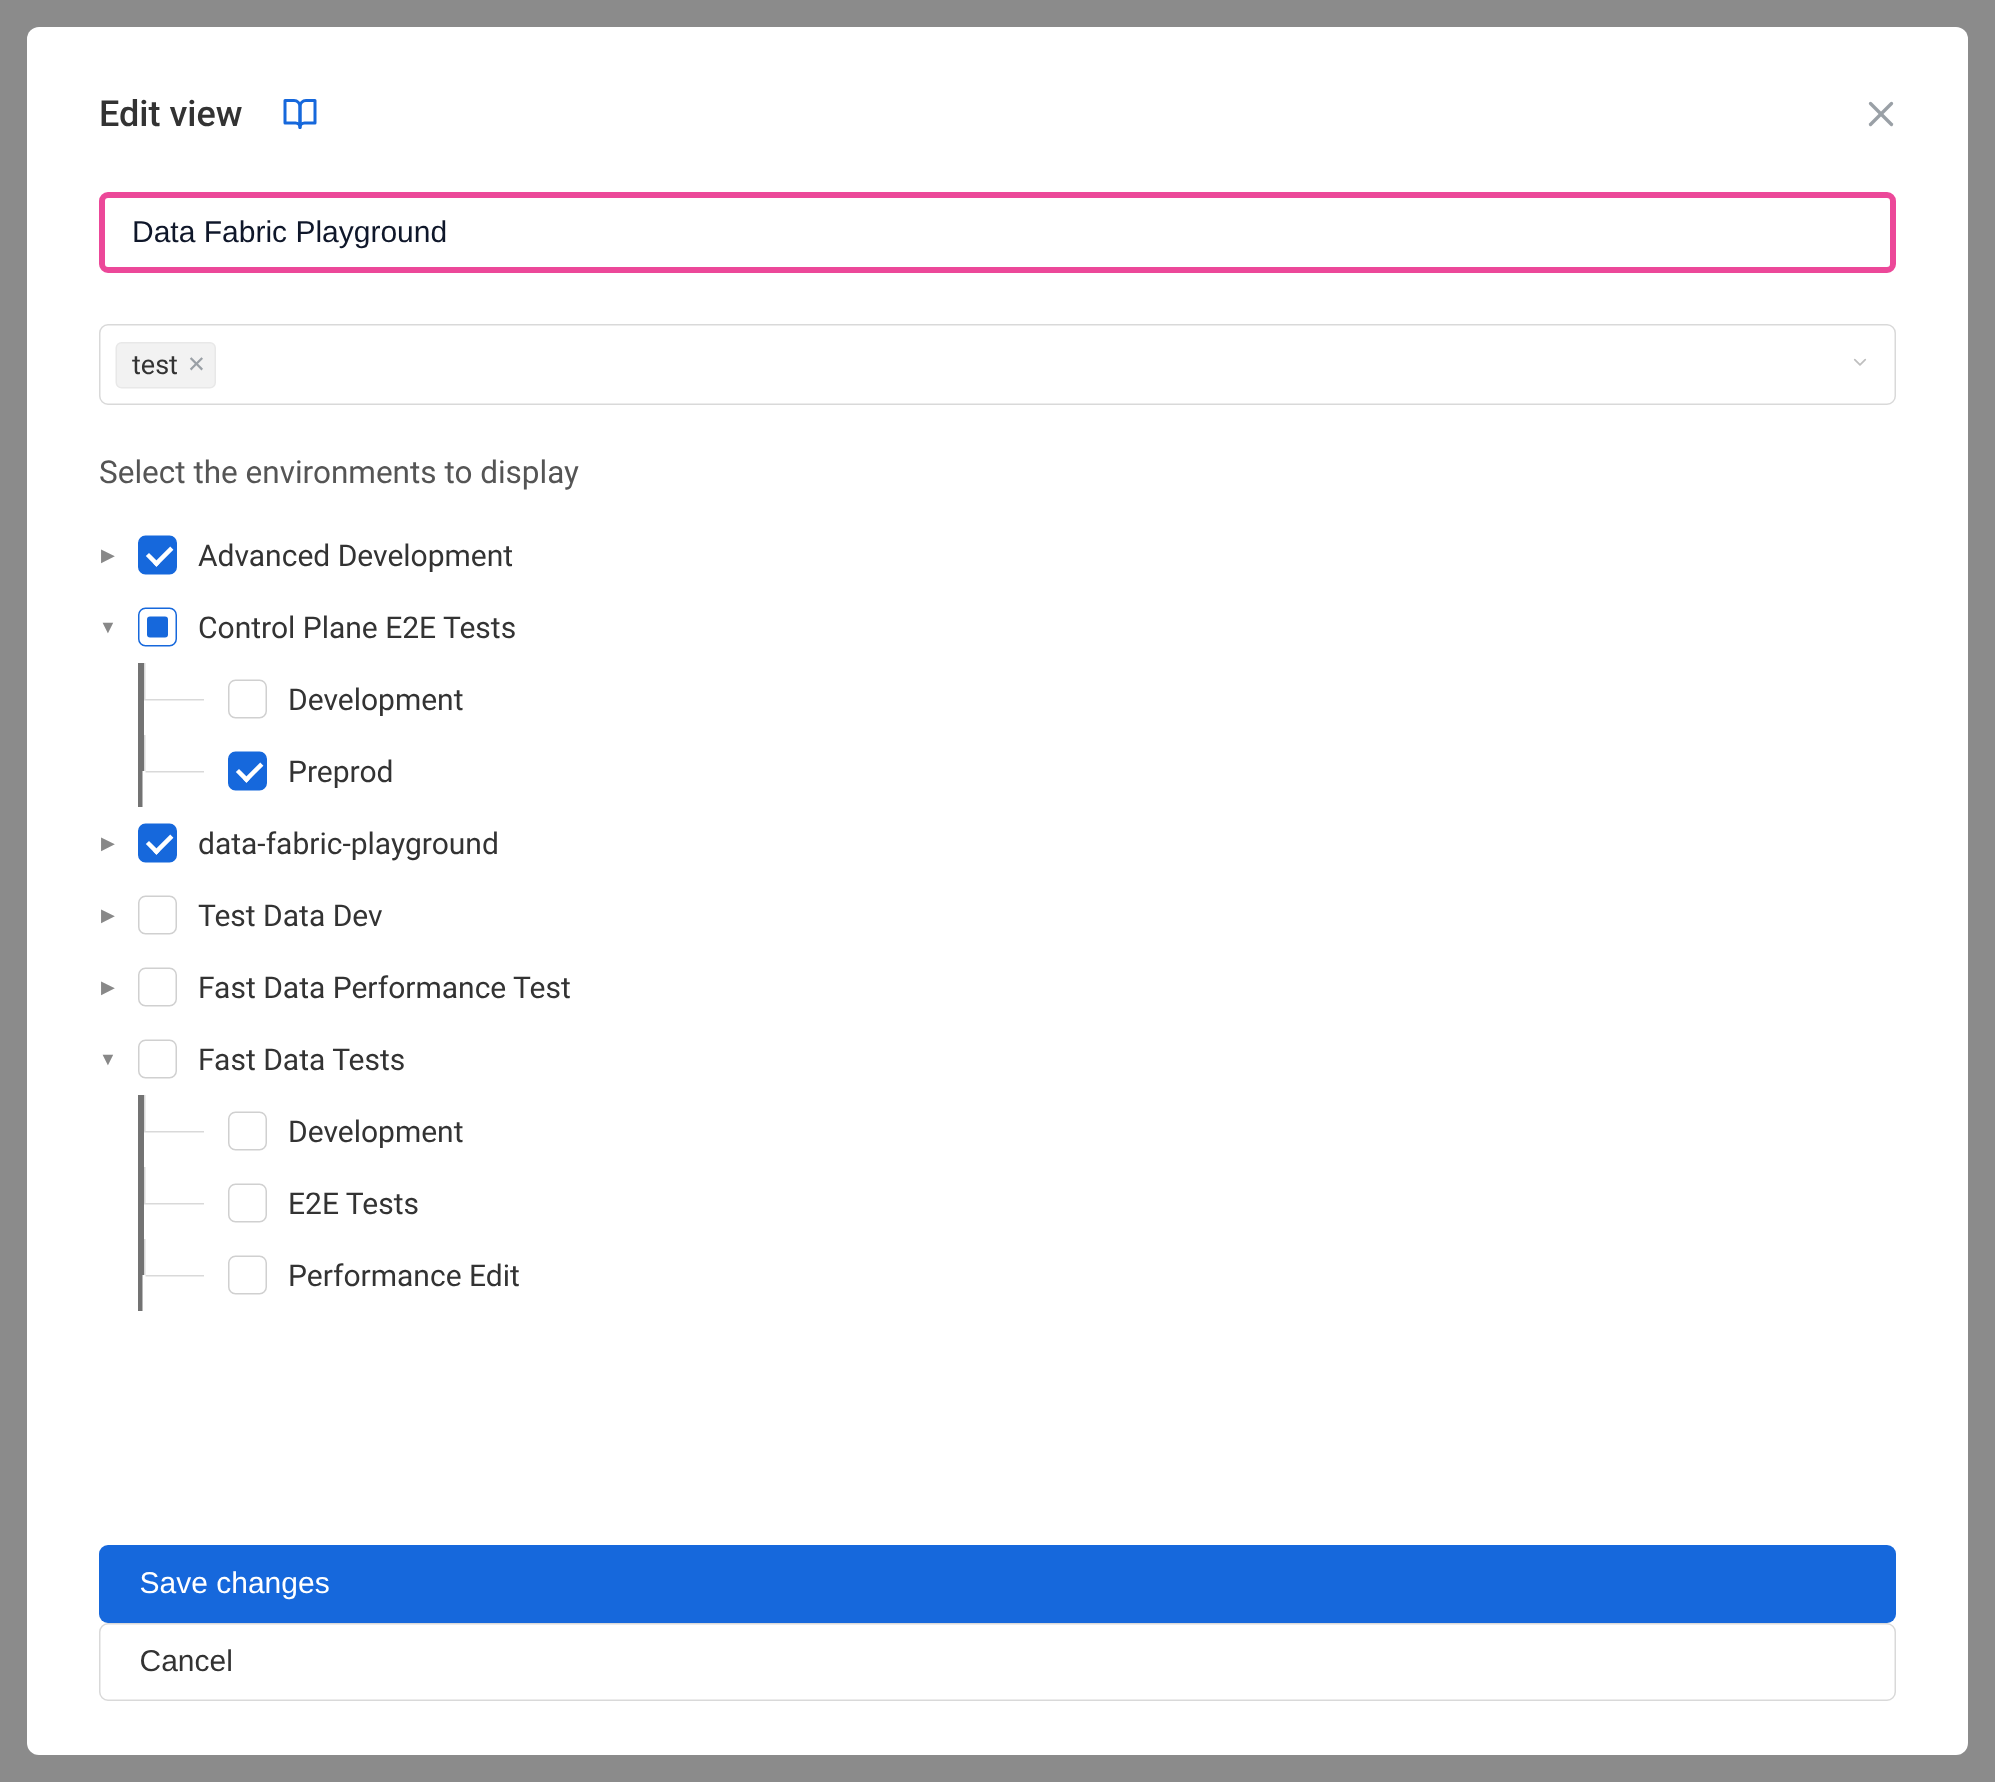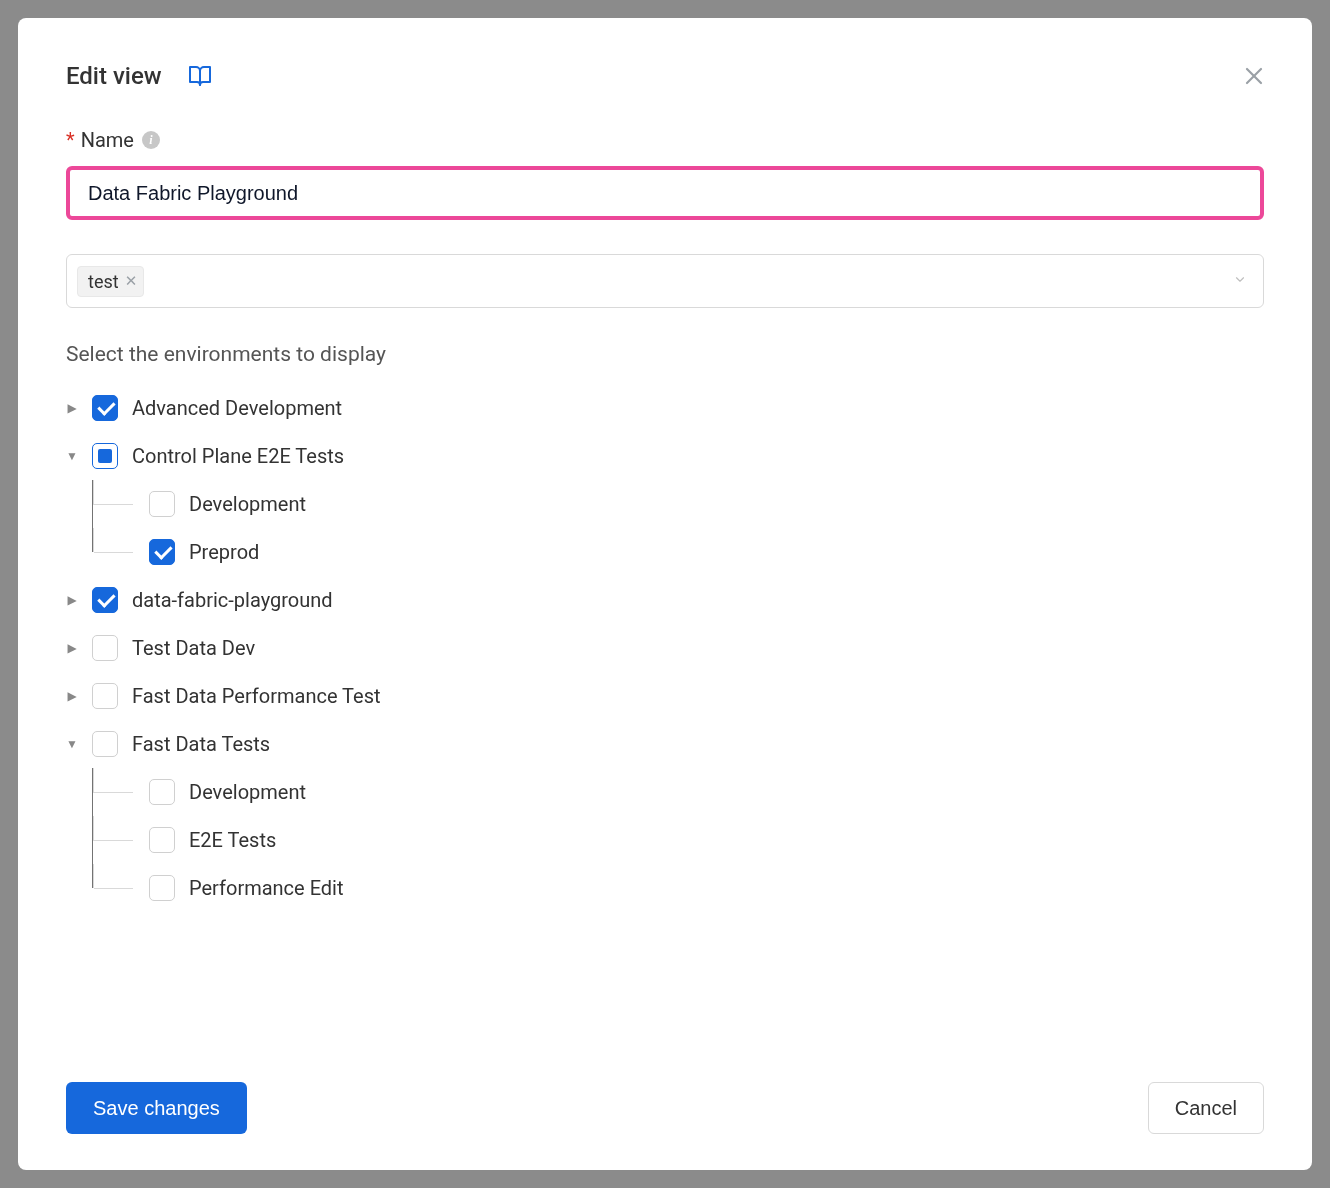--- a/index.html
+++ b/index.html
@@ -158,21 +158,21 @@
       background: #fff;
     }
     .checkbox.indeterminate::after {
       content: "";
       width: 14px; height: 14px;
       background: #1668dc;
       border-radius: 2px;
     }
     .tree-children {
       margin-left: 26px;
-      border-left: 1px solid #737373;
+      border-left: 4px solid #737373;
       padding-left: 0;
     }
     .child-row {
       display: flex;
       align-items: center;
       height: 48px;
       gap: 14px;
       position: relative;
       padding-left: 56px;
     }
@@ -201,22 +201,23 @@
       position: absolute;
       left: -1px;
       width: 2px;
       bottom: 0;
       background: #fff;
     }
 
     .modal-footer {
       margin-top: auto;
       display: flex;
-      justify-content: space-between;
+      justify-content: flex-start;
       padding-top: 20px;
+      flex-direction: column;
     }
     .btn {
       height: 52px;
       padding: 0 26px;
       border-radius: 6px;
       font-size: 20px;
       cursor: pointer;
       border: 1px solid transparent;
       display: inline-flex;
       align-items: center;
@@ -247,24 +248,20 @@
   </div>
 
   <span class="close-btn">
     <svg width="24" height="24" viewBox="0 0 24 24" fill="none" stroke="currentColor" stroke-width="2.2" stroke-linecap="round">
       <line x1="5" y1="5" x2="19" y2="19"></line>
       <line x1="19" y1="5" x2="5" y2="19"></line>
     </svg>
   </span>
 
   <div class="field-group">
-    <div class="field-label">
-      <span><span class="required-star">*</span><span>Name</span></span>
-      <span class="info-icon">i</span>
-    </div>
     <input type="text" class="text-input" value="Data Fabric Playground" style="">
   </div>
 
   <div class="field-group">
     <div class="tags-input">
       <span class="tag-chip">
         <span>test</span>
         <span class="tag-remove">✕</span>
       </span>
       <span class="dropdown-arrow">

